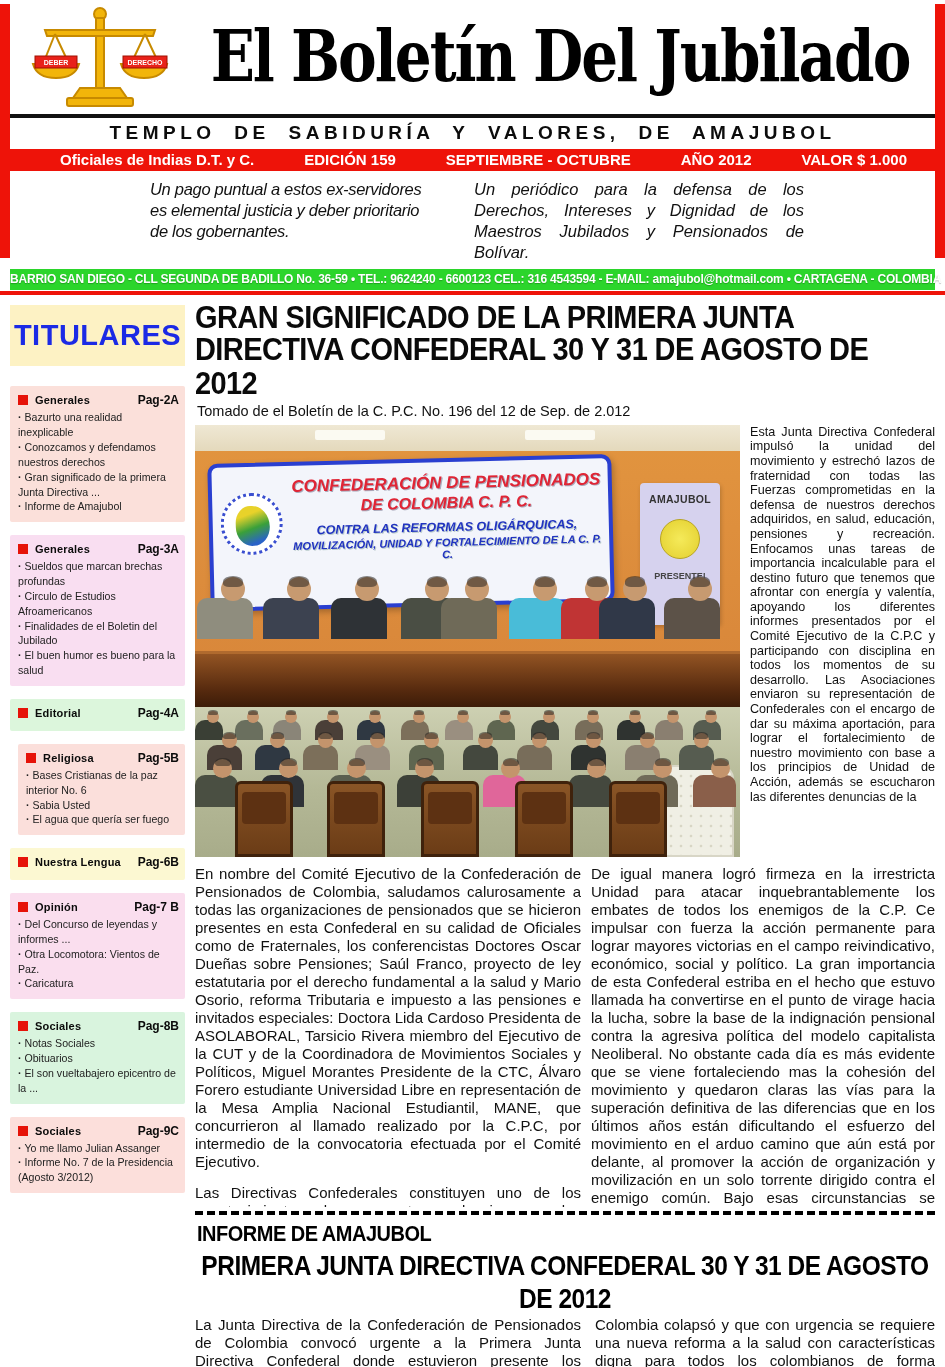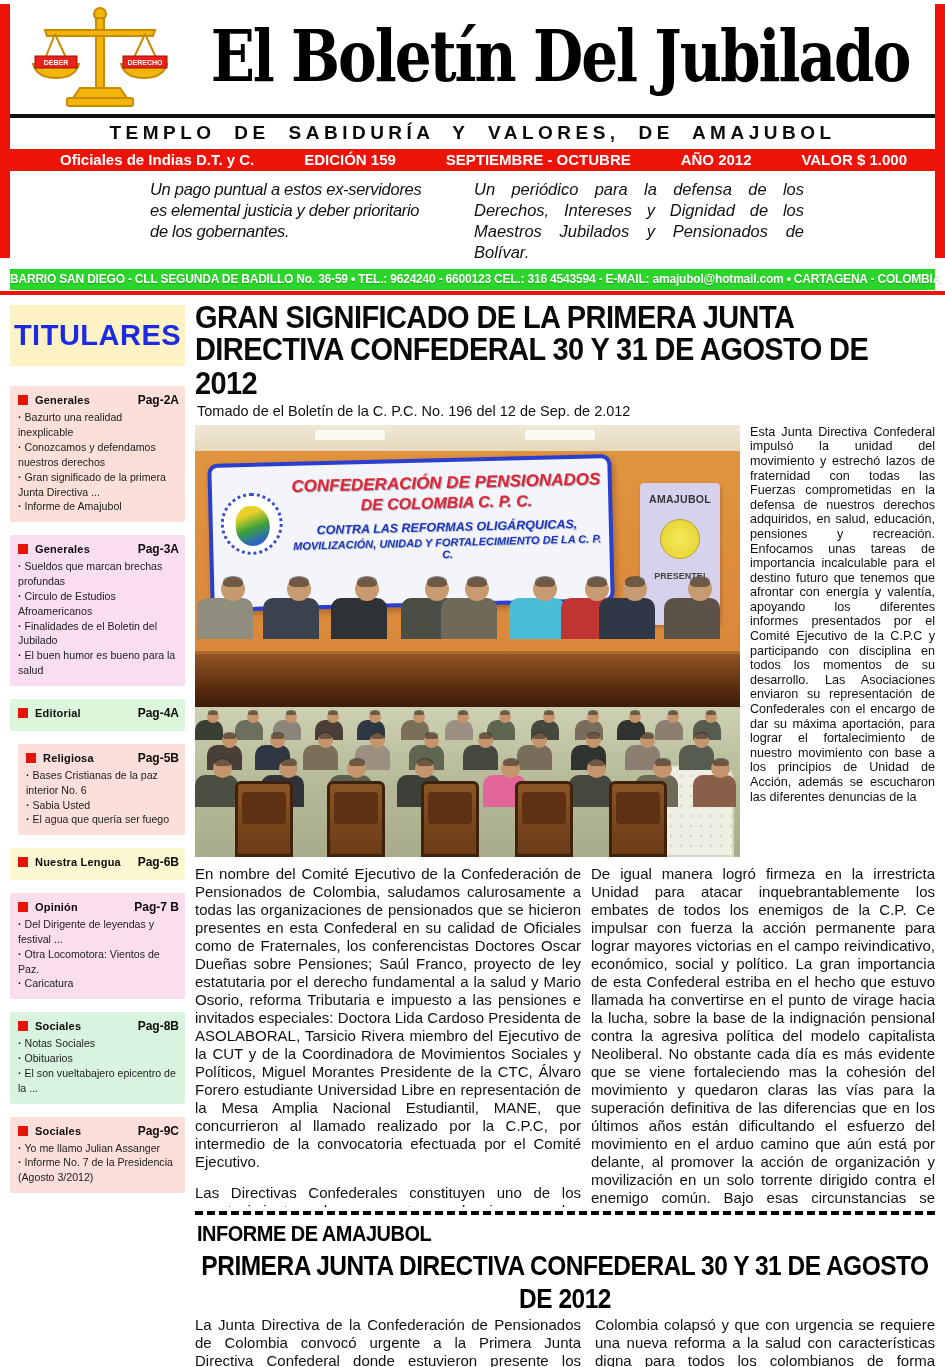--- a/index.html
+++ b/index.html
@@ -228,21 +228,21 @@
     </div>
   </section>
 
   <section class="toc-box" style="background: rgb(250, 222, 238);">
     <div class="toc-head">
       <span class="bullet"></span>
       <span class="toc-name">Opinión</span>
       <span class="toc-page">Pag-7 B</span>
     </div>
     <ul class="toc-items">
-              <li>Del Dirigente de leyendas y festival ...</li>
+              <li>Del Concurso de leyendas y informes ...</li>
               <li>Otra Locomotora: Vientos de Paz.</li>
               <li>Caricatura</li>
             </ul>
   </section>
 
   <section class="toc-box" style="background: rgb(217, 244, 222);">
     <div class="toc-head">
       <span class="bullet"></span>
       <span class="toc-name">Sociales</span>
       <span class="toc-page">Pag-8B</span>

